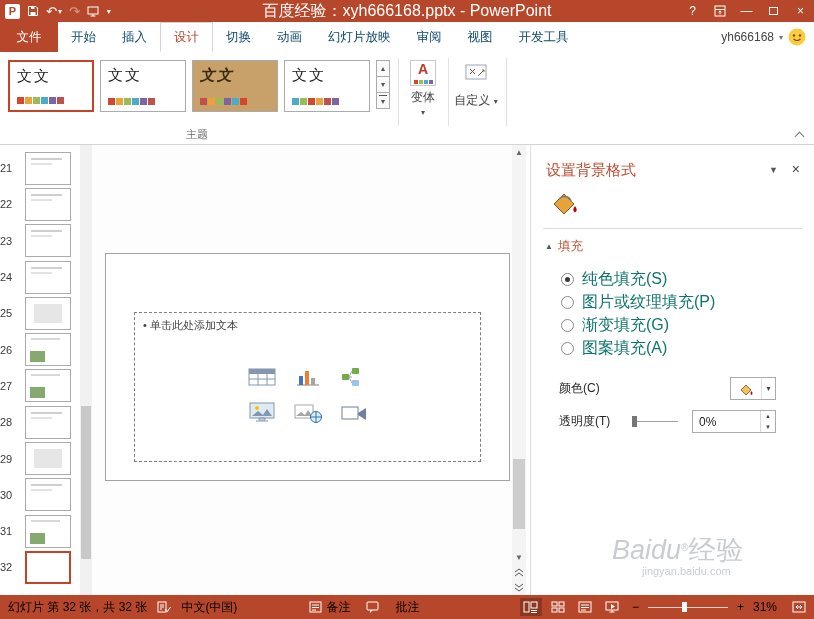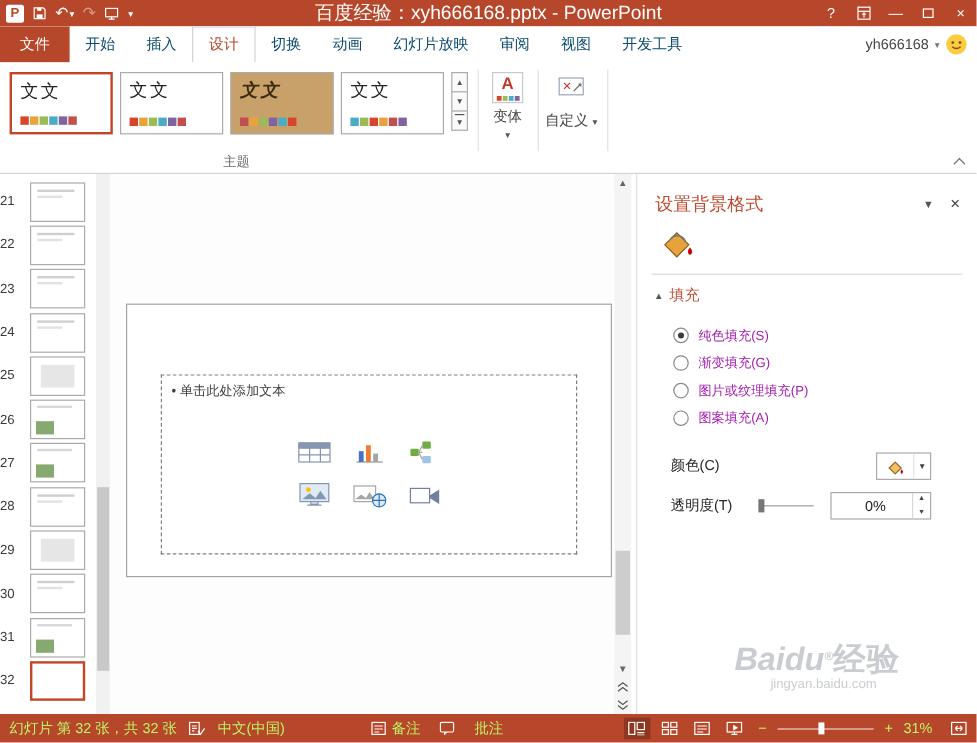--- a/index.html
+++ b/index.html
@@ -92,48 +92,48 @@
   .tp-x{position:absolute;right:14px;top:16px;font-size:14px;color:#444;cursor:pointer;}
   .tp-bucket{margin:8px 0 0 16px;width:34px;height:32px;cursor:pointer;}
   .tp-div{margin:8px 12px 0 12px;height:1px;background:#DADADA;}
   .tp-section{margin:9px 0 0 14px;color:#BE4B30;font-size:12.5px;cursor:pointer;}
   .tp-section .tri{color:#555;font-size:8px;margin-right:5px;vertical-align:1px;}
   .tp-options{margin:13px 0 0 30px;}
   .opt{display:flex;align-items:center;height:23px;cursor:pointer;}
   .radio{width:13px;height:13px;border:1px solid #8A8A8A;border-radius:50%;background:#fff;margin-right:8px;position:relative;flex:none;}
   .radio.checked::after{content:"";position:absolute;left:3px;top:3px;width:5px;height:5px;border-radius:50%;background:#3B3B3B;}
   .checkbox{width:13px;height:13px;border:1px solid #8A8A8A;background:#fff;margin-right:8px;flex:none;}
-  .opt-label{font-size:11px;color:#a21caf;}
+  .opt-label{font-size:16px;color:#0f766e;}
   .tp-row{display:flex;align-items:center;padding:0 38px 0 28px;}
   .color-row{margin-top:17px;}
-  .trans-row{margin-top:10px;text-align:center;}
+  .trans-row{margin-top:10px;}
   .tp-label{font-size:12px;color:#262626;flex:none;}
   .color-btn{margin-left:auto;width:46px;height:23px;border:1px solid #ABABAB;background:#fff;display:flex;align-items:center;cursor:pointer;}
   .cb-bucket{flex:1;display:flex;justify-content:center;}
   .cb-sep{width:1px;height:21px;background:#E0E0E0;}
   .cb-dd{width:13px;text-align:center;font-size:8px;color:#444;}
   .slider{margin-left:22px;width:46px;height:13px;position:relative;cursor:pointer;}
   .slider::before{content:"";position:absolute;left:0;right:0;top:6px;height:1px;background:#9E9E9E;}
   .sl-thumb{position:absolute;left:0;top:1px;width:5px;height:11px;background:#767676;}
   .spin{margin-left:auto;width:84px;height:23px;border:1px solid #ABABAB;background:#fff;display:flex;align-items:center;cursor:text;}
   .spin-val{flex:1;padding-left:6px;font-size:12px;color:#222;}
   .spin-btns{width:15px;height:21px;border-left:1px solid #D8D8D8;display:flex;flex-direction:column;}
   .sb-arrow{flex:1;display:flex;align-items:center;justify-content:center;font-size:6px;color:#444;cursor:pointer;}
   .tp-buttons{position:absolute;bottom:14px;left:13px;display:flex;gap:9px;}
   .tp-btn{font-family:inherit;font-size:12px;color:#262626;background:#FDFDFD;border:1px solid #ABABAB;height:24px;padding:0 11px;cursor:pointer;}
 
   
   .watermark{position:absolute;left:612px;top:534px;width:190px;z-index:40;pointer-events:none;color:#C9CDD1;}
-  .wm-logo{font-weight:bold;font-style:italic;font-size:27px;line-height:28px;text-shadow:1px 1px 0 #fff;}
+  .wm-logo{font-weight:normal;font-style:italic;font-size:27px;line-height:28px;text-shadow:1px 1px 0 #fff;}
   .wm-reg{font-size:10px;vertical-align:8px;font-style:normal;}
   .wm-cn{font-style:normal;letter-spacing:1px;}
   .wm-url{font-size:11px;margin-top:1px;padding-left:30px;text-shadow:1px 1px 0 #fff;}
 
   
-  .statusbar{position:absolute;left:0;right:0;bottom:0;height:24px;background:#B7472A;color:#bef264;display:flex;align-items:center;font-size:12px;}
+  .statusbar{position:absolute;left:0;right:0;bottom:0;height:24px;background:#B7472A;color:#000000;display:flex;align-items:center;font-size:12px;}
   .sb-left{display:flex;align-items:center;gap:10px;padding-left:8px;}
   .sb-item{display:flex;align-items:center;gap:4px;cursor:pointer;white-space:nowrap;}
   .sb-notes{margin-left:62px;}
   .sb-comments{margin-left:6px;gap:16px;}
   .sb-right{margin-left:auto;display:flex;align-items:center;gap:9px;padding-right:8px;}
   .views{display:flex;gap:5px;}
   .vbtn{width:22px;height:18px;display:flex;align-items:center;justify-content:center;cursor:pointer;}
   .vbtn.active{background:rgba(0,0,0,.22);}
   .zoom-track{width:80px;height:12px;position:relative;cursor:pointer;}
   .zoom-track::before{content:"";position:absolute;left:0;right:0;top:5.5px;height:1px;background:rgba(255,255,255,.75);}
@@ -445,25 +445,25 @@
       <div class="tp-section">
         <span class="tri">▲</span><span>填充</span>
       </div>
       <div class="tp-options">
         <div class="opt">
             <span class="radio checked"></span>
             <span class="opt-label">纯色填充(S)</span>
           </div>
         <div class="opt">
             <span class="radio"></span>
-            <span class="opt-label">渐变填充(G)</span>
+            <span class="opt-label">图片或纹理填充(P)</span>
           </div>
         <div class="opt">
             <span class="radio"></span>
-            <span class="opt-label">图片或纹理填充(P)</span>
+            <span class="opt-label">渐变填充(G)</span>
           </div>
         <div class="opt">
             <span class="radio"></span>
             <span class="opt-label">图案填充(A)</span>
           </div>
       </div>
       <div class="tp-row color-row">
         <span class="tp-label">颜色(C)</span>
         <div class="color-btn">
           <span class="cb-bucket">

